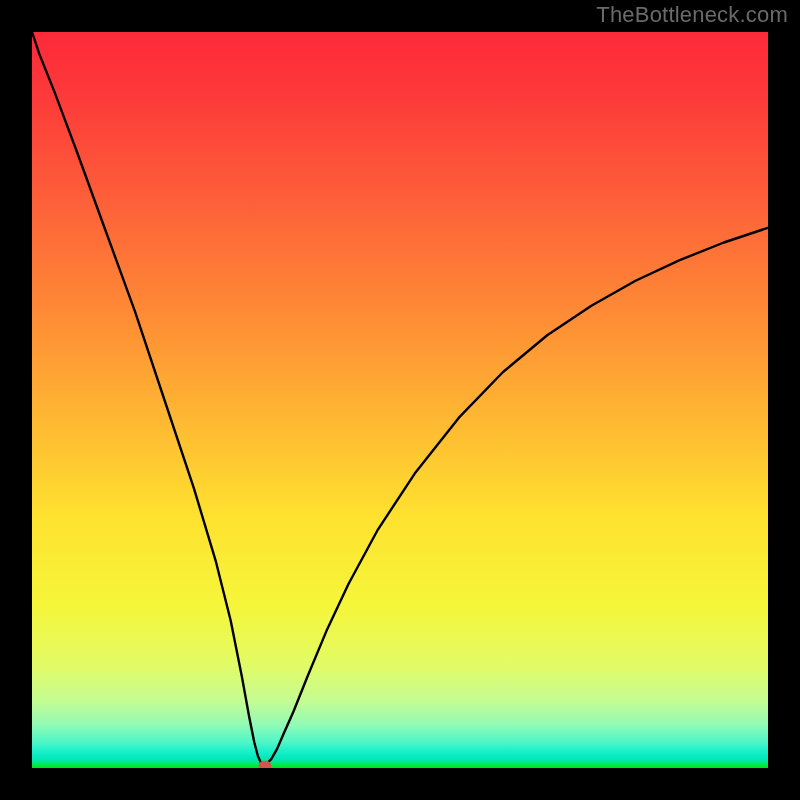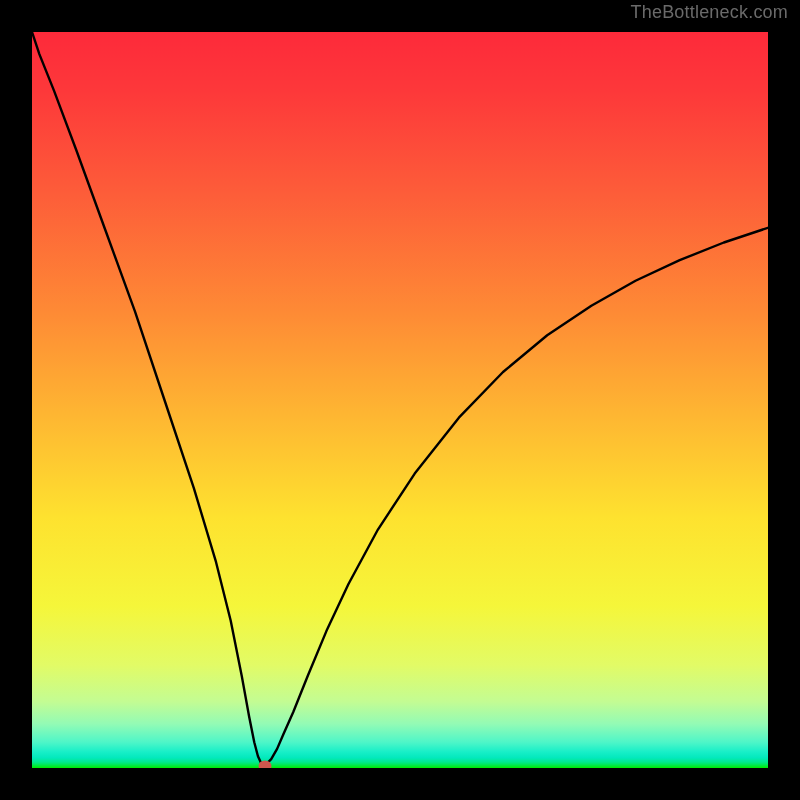--- a/index.html
+++ b/index.html
@@ -15,21 +15,21 @@
     position: relative;
     width: 800px;
     height: 800px;
     background: #000;
   }
   .watermark {
     position: absolute;
     top: 2px;
     right: 12px;
     color: #6a6a6a;
-    font-size: 18px;
+    font-size: 22px;
     font-weight: 500;
     letter-spacing: 0.2px;
     z-index: 50;
     user-select: none;
   }
   .plot {
     position: absolute;
     left: 32px;
     top: 32px;
     width: 736px;

